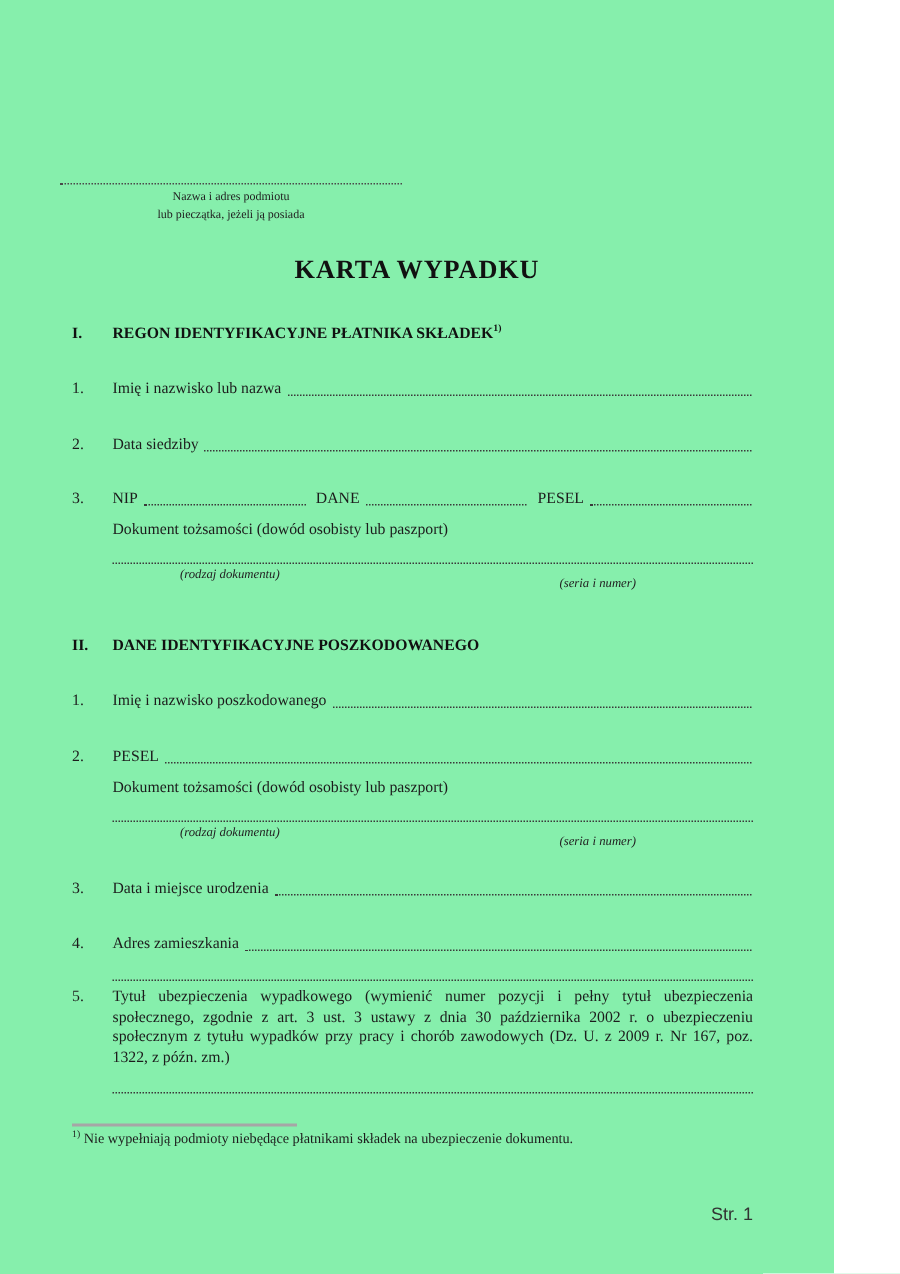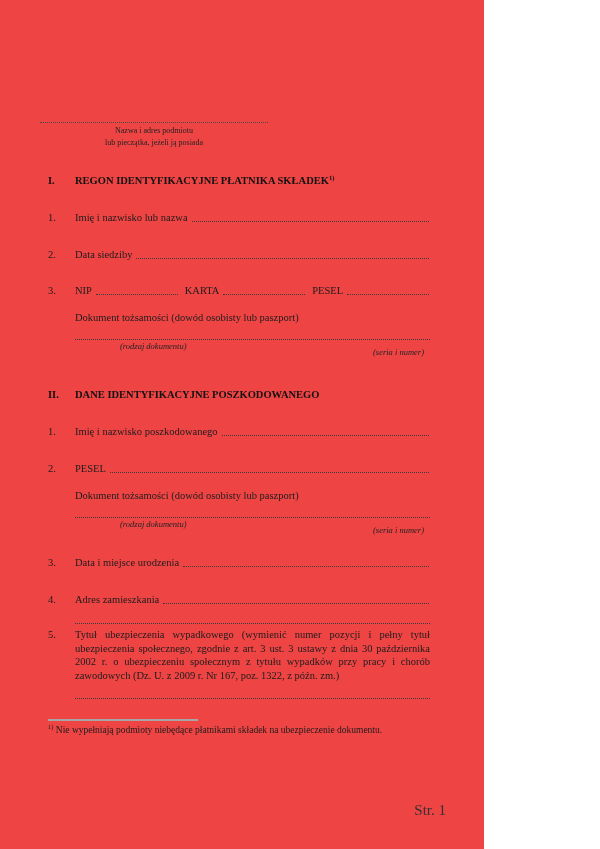--- a/index.html
+++ b/index.html
@@ -1,20 +1,20 @@
 <!DOCTYPE html>
 <html><head>
 <meta charset="utf-8">
 <style>
   html, body { margin: 0; padding: 0; background: #ffffff; }
   .page {
     position: relative;
-    width: 484px;
+    width: 556px;
     height: 849px;
-    background: #ef4444;
+    background: #86efac;
     font-family: "Liberation Serif", serif;
     color: #1c1c1c;
     font-size: 10.5px;
     overflow: hidden;
   }
 
   
   .stamp {
     margin: 122px 0 0 40px;
     width: 228px;
@@ -69,21 +69,21 @@
   .row .label { flex: none; white-space: nowrap; text-align: center; }
   .dots {
     flex: 1;
     border-bottom: 1.4px dotted #3a3a3a;
     margin: 0 1px 2px 4px;
     height: 0;
     align-self: flex-end;
   }
   .mid-label { margin-left: 6px; }
 
-  .doc-id-label { margin-left: 27px; margin-top: 14px; line-height: 13px; }
+  .doc-id-label { margin-left: 27px; margin-top: 8px; line-height: 13px; }
 
   .dotline {
     border-bottom: 1.4px dotted #3a3a3a;
     margin-left: 27px;
     height: 0;
   }
   .dotline.mt15 { margin-top: 15px; }
   .dotline.mt17 { margin-top: 17px; }
   .dotline.mt16 { margin-top: 16px; }
 
@@ -112,40 +112,41 @@
     height: 0;
   }
   .footnote {
     margin-top: 3px;
     font-size: 9.5px;
     line-height: 12px;
   }
 
   .page-footer {
     position: absolute;
-    right: 38px;
+    right: 54px;
     top: 802px;
-    font-family: Liberation Serif, serif;
-    font-size: 15px;
+    font-family: Liberation Sans, sans-serif;
+    font-size: 12px;
     color: #333;
   }
 </style>
 </head>
 <body>
 
 <div class="page">
 
   <div class="stamp">
     <div class="stamp-rule"></div>
     <div class="stamp-caption">
       <div>Nazwa i adres podmiotu</div>
       <div>lub pieczątka, jeżeli ją posiada</div>
     </div>
   </div>
 
+  <div class="doc-title">KARTA WYPADKU</div>
 
   <div class="content">
 
     <div class="sec-head">
       <span class="num">I.</span>
       <span><span>REGON IDENTYFIKACYJNE PŁATNIKA SKŁADEK</span><sup>1)</sup></span>
     </div>
 
     <div class="row">
       <span class="num">1.</span>
@@ -156,21 +157,21 @@
     <div class="row">
       <span class="num">2.</span>
       <span class="label">Data siedziby</span>
       <span class="dots"></span>
     </div>
 
     <div class="row" style="margin-top:23px;">
       <span class="num">3.</span>
       <span class="label">NIP</span>
       <span class="dots"></span>
-      <span class="label mid-label">KARTA</span>
+      <span class="label mid-label">DANE</span>
       <span class="dots"></span>
       <span class="label mid-label">PESEL</span>
       <span class="dots"></span>
     </div>
 
     <div class="doc-id-label">Dokument tożsamości (dowód osobisty lub paszport)</div>
     <div class="dotline mt15"></div>
     <div class="cap-row">
       <span class="cap-type">(rodzaj dokumentu)</span>
       <span class="cap-series">(seria i numer)</span>

